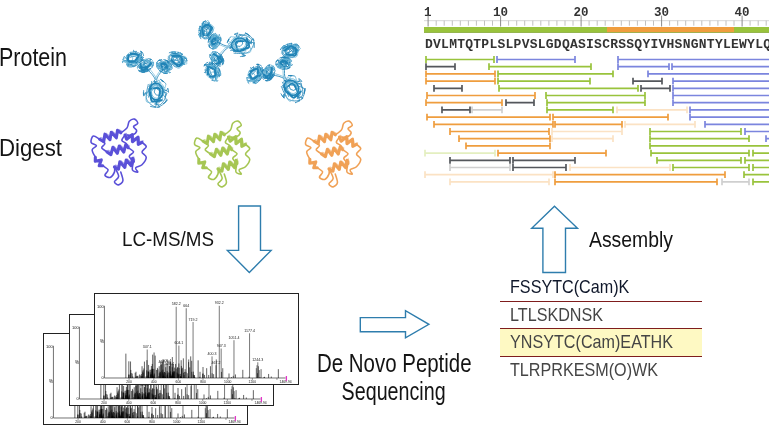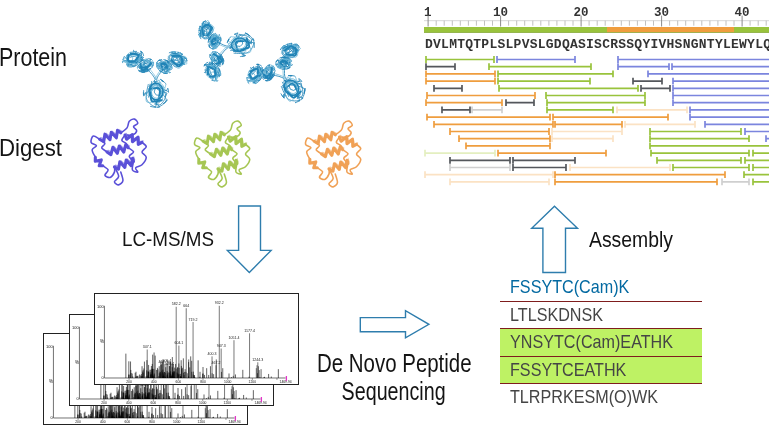--- a/index.html
+++ b/index.html
@@ -6,22 +6,22 @@
 svg{display:block}
 .panel{position:absolute;background:#fff;border:1.2px solid #222;box-sizing:border-box;
 width:205.5px;height:91.9px}
 #pfront{left:93.8px;top:293.4px;z-index:3}
 #pmid{left:68.8px;top:314.3px;z-index:2}
 #pback{left:42.5px;top:332.7px;z-index:1}
 #peplist{position:absolute;left:500px;top:274px;width:202px;height:149px;overflow:hidden;
 font-size:19px;color:#454545}
 .prow{height:26.5px;line-height:26.5px;padding-left:10px;border-top:1px solid #7f1d1d;
 white-space:nowrap}
-.prow.g{background:#bef264}
-.prow.r0{border-top:none;color:#0369a1;height:26.7px}
+.prow.g{background:#fef9c3}
+.prow.r0{border-top:none;color:#0f172a;height:26.7px}
 .prow span{display:inline-block;transform:scaleX(.85);transform-origin:0 50%}
 .fa{fill:none;stroke-width:2.9;stroke-linecap:round;stroke-linejoin:round}
 .fb{fill:none;stroke-width:1.5;stroke-linecap:round}
 .fl{fill:none;stroke-width:1.3;stroke-linecap:round;opacity:.55}
 </style></head><body>
 <svg style="position:absolute;left:420px;top:0" width="349" height="195" viewBox="420 0 349 195">
     <text x="424" y="16" font-size="12.5" font-weight="bold" font-family="Liberation Mono,monospace" fill="#333">1</text>
     <text x="500.6" y="16" font-size="12.5" font-weight="bold" font-family="Liberation Mono,monospace" text-anchor="middle" fill="#333">10</text>
     <text x="581.1" y="16" font-size="12.5" font-weight="bold" font-family="Liberation Mono,monospace" text-anchor="middle" fill="#333">20</text>
     <text x="661.6" y="16" font-size="12.5" font-weight="bold" font-family="Liberation Mono,monospace" text-anchor="middle" fill="#333">30</text>
@@ -524,15 +524,14 @@
       <text x="72.4" y="69" font-size="3.6" text-anchor="middle" fill="#222">506.4</text>
       <text x="117.9" y="62" font-size="3.6" text-anchor="middle" fill="#222">400.3</text>
       <text x="121.9" y="71" font-size="3.6" text-anchor="middle" fill="#222">467.2</text>
       <path d="M52.6 85.5v-29M75.1 85.5v-12M81.8 85.5v-72.5M84.5 85.5v-33M91.9 85.5v-71M98.8 85.5v-57M125.2 85.5v-73.5M127.1 85.5v-30M140 85.5v-38.5M155.7 85.5v-45.5M164 85.5v-16M67 85.5v-14M72.4 85.5v-15M117.9 85.5v-22M121.9 85.5v-13M162.5 85.5v-10M163.2 85.5v-13M164.7 85.5v-12M165.4 85.5v-8" stroke="#1b1b1b" stroke-width="0.6" fill="none"></path>
     </svg>
   </div>
 <div id="peplist">
 <div class="prow r0"><span>FSSYTC(Cam)K</span></div>
 <div class="prow"><span>LTLSKDNSK</span></div>
 <div class="prow g"><span>YNSYTC(Cam)EATHK</span></div>
-<div class="prow g"><span>FSSYTCEATHK</span></div>
 <div class="prow"><span>TLRPRKESM(O)WK</span></div>
 </div>
 
 </body></html>

